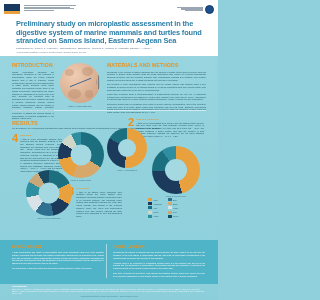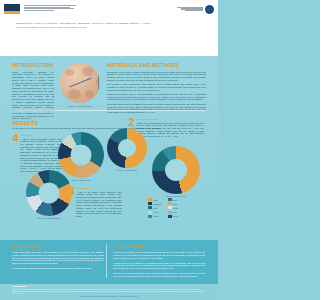--- a/index.html
+++ b/index.html
@@ -238,20 +238,21 @@
       <div class="tr-lines">
         <div class="trl" style="width:26px"></div>
         <div class="trl" style="width:22px"></div>
         <div class="trl" style="width:18px"></div>
       </div>
       <div class="seal"></div>
     </div>
   </div>
 
   <div class="titlewrap">
+    <div class="ptitle">Preliminary study on microplastic assessment in the digestive system of marine mammals and turtles found stranded on Samos Island, Eastern Aegean Sea</div>
     <div class="pauthors">Pehlivanoglu S., Kolb M. J., Logerot L., Shevabdova P., Edgeard M., Romero P., Webber S., TSCastro Iqbualov A., Milicu A.</div>
     <div class="paffil">Archipelagos Institute of Marine Conservation, Samos Island, Greece</div>
   </div>
 
   <div class="intro">
     <div class="sec-h">INTRODUCTION</div>
     <div class="body-txt">Marine ecosystems worldwide are increasingly threatened by the presence of microplastics, which are plastic particles smaller than 5 mm in diameter. These contaminants originate from the fragmentation of larger debris, synthetic textile fibres, cosmetics and industrial pellets. Once in the marine environment, microplastics are readily ingested by organisms at all levels of the food web, including top predators such as cetaceans and sea turtles. Ingestion can lead to physical obstruction, reduced nutrient uptake, internal abrasion and the transfer of adsorbed persistent organic pollutants. Stranded individuals offer a rare and valuable opportunity to assess the internal burden of microplastics in protected megafauna of the Eastern Aegean Sea.</div>
   </div>
 
   <div class="introfig">

